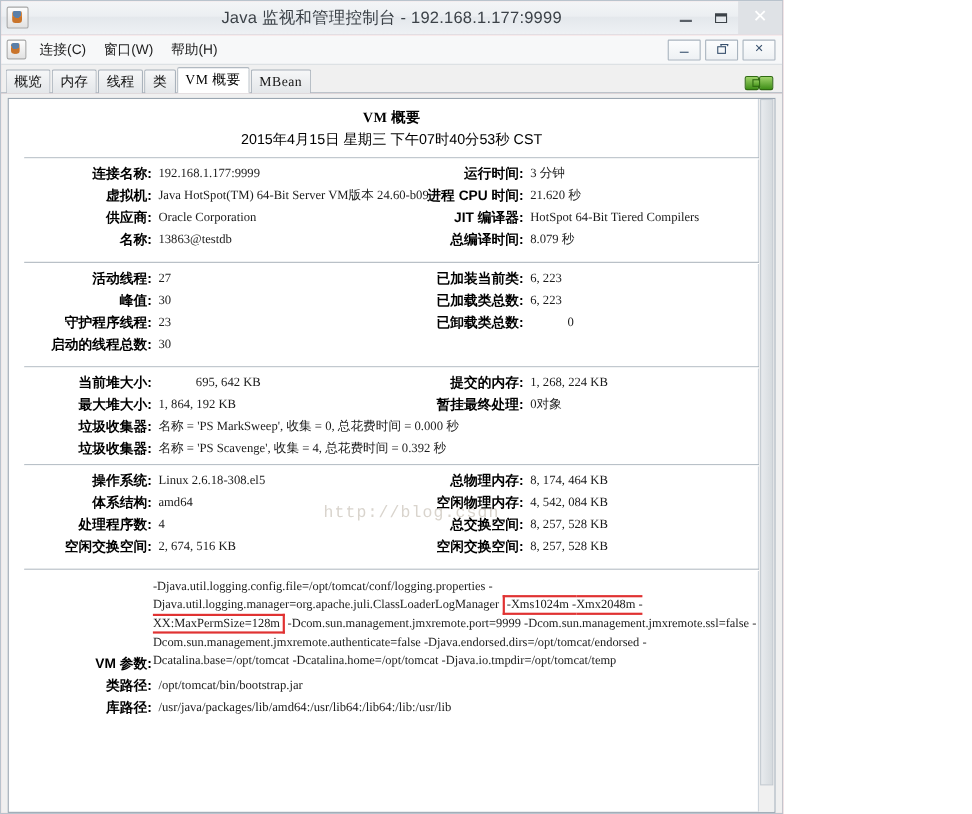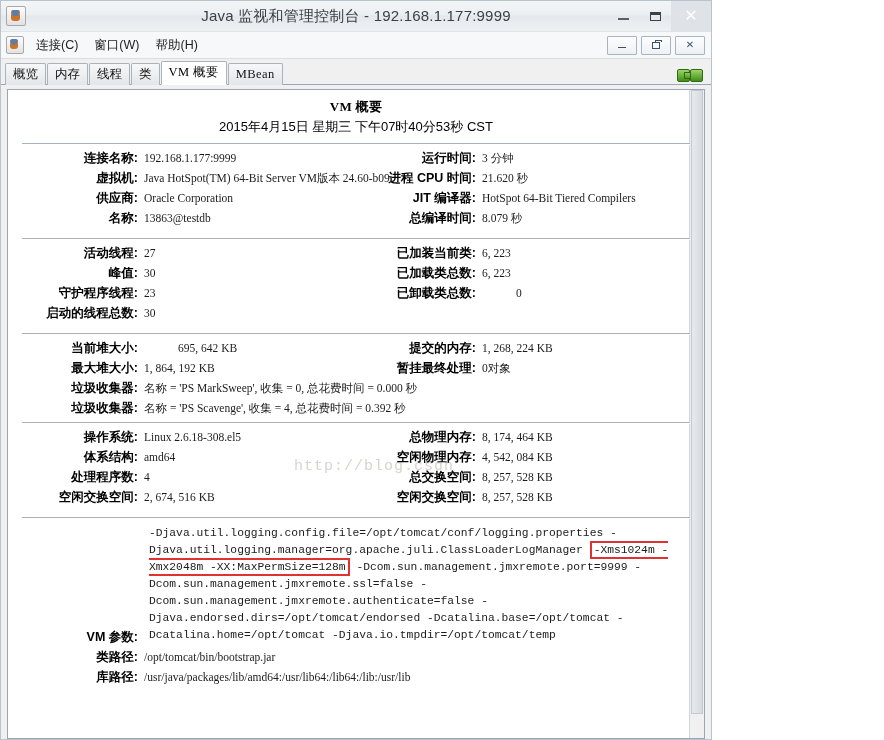--- a/index.html
+++ b/index.html
@@ -191,22 +191,22 @@
   }
   .val.indent{margin-left:40px;}
   .col.right .lbl{width:120px;flex:0 0 120px;}
 
   
   .rowfull{display:flex;align-items:flex-end;margin:0 0 6px 0;line-height:14px;}
   .rowfull .lbl{width:118px;flex:0 0 118px;}
   .rowfull .val{white-space:normal;}
 
   .args{
-    margin-left:11px;font-size:11.3px;color:#1b1b1b;
-    font-family:Liberation Mono, monospace;
+    margin-left:1px;font-size:11.3px;color:#1b1b1b;
+    font-family:Liberation Serif, serif;
     line-height:17px;position:relative;
     width:742px;
   }
   .hl-open{
     border:2px solid #e03232;border-right:none;
     padding:1px 0 1px 2px;
   }
   .hl-close{
     border:2px solid #e03232;border-left:none;
     padding:1px 2px 1px 0;

